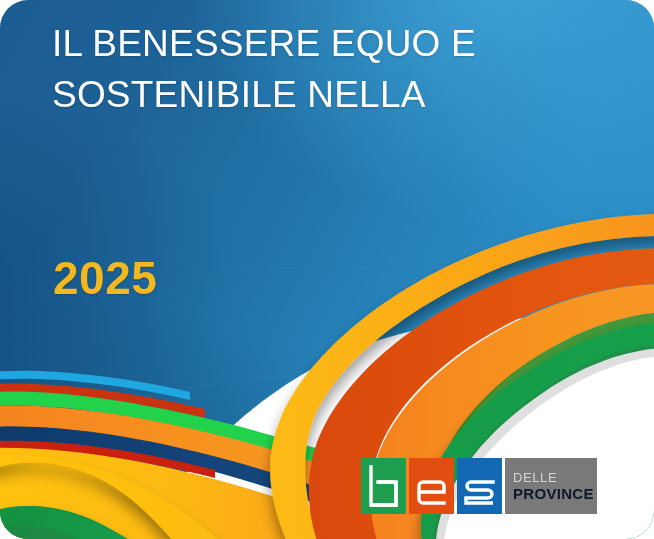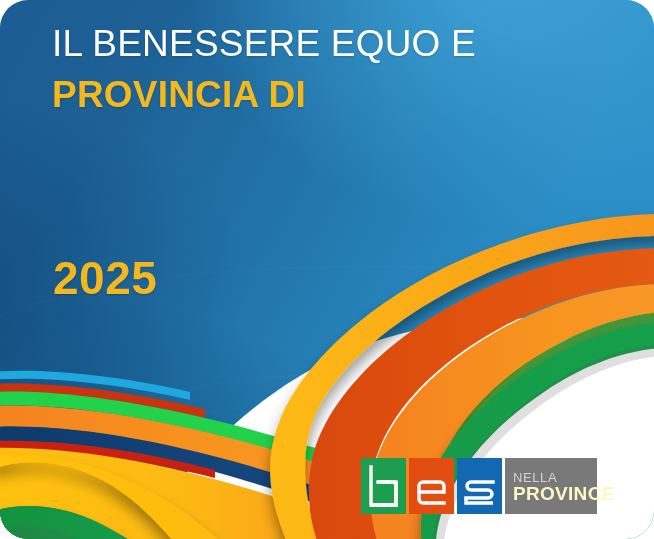--- a/index.html
+++ b/index.html
@@ -123,22 +123,22 @@
     box-sizing: border-box;
   }
   .logo-delle {
     color: #d4d4d4;
     font-size: 13px;
     font-weight: 400;
     letter-spacing: 0.6px;
     line-height: 14px;
   }
   .logo-province {
-    color: #fef9c3;
-    font-size: 19px;
+    color: #0f172a;
+    font-size: 15px;
     font-weight: 700;
     letter-spacing: 0.3px;
     line-height: 17px;
   }
 </style>
 </head>
 <body>
 
 <div id="cover">
 
@@ -146,21 +146,21 @@
   <div id="bg-sweep"></div>
 
   <svg id="bg-arcs" viewBox="0 0 654 539" preserveAspectRatio="none">
     <path d="M-40,470 C120,372 330,352 700,392" fill="none" stroke="rgba(255,255,255,0.10)" stroke-width="1.2"></path>
     <path d="M-40,500 C120,402 330,378 700,416" fill="none" stroke="rgba(255,255,255,0.08)" stroke-width="1.2"></path>
     <path d="M-40,330 C110,268 300,250 700,282" fill="none" stroke="rgba(255,255,255,0.06)" stroke-width="1.2"></path>
   </svg>
 
   <div id="headline">
     <span class="title-line title-white">IL BENESSERE EQUO E</span>
-    <span class="title-line title-gold">PROVINCIA DI</span>
+    <span class="title-line title-white">SOSTENIBILE NELLA</span>
   </div>
 
   <div id="year">2025</div>
 
   <svg id="wave" viewBox="0 0 654 539" preserveAspectRatio="none">
     <defs>
       <linearGradient id="gGold" x1="0" y1="0" x2="1" y2="0">
         <stop offset="0%" stop-color="#ffc20e"></stop>
         <stop offset="45%" stop-color="#fdb913"></stop>
         <stop offset="100%" stop-color="#f7941e"></stop>
@@ -361,19 +361,19 @@
     </div>
 
     <div class="logo-tile tile-blue">
       <svg class="logo-letter" viewBox="0 0 45 56">
         <path d="M36 24 L14 24 A4 4 0 0 0 10 28 A4 4 0 0 0 14 32 L31 32 A4 4 0 0 1 35 36 A4 4 0 0 1 31 40 L9 40" fill="none" stroke="#ffffff" stroke-width="3.4" stroke-linecap="square" stroke-linejoin="miter"></path>
         <path d="M9 40 L9 45 L36 45" fill="none" stroke="#ffffff" stroke-width="3.4"></path>
       </svg>
     </div>
 
     <div class="logo-gray">
-      <div class="logo-delle">NELLA</div>
+      <div class="logo-delle">DELLE</div>
       <div class="logo-province">PROVINCE</div>
     </div>
 
   </div>
 
 </div>
 
 </body></html>

